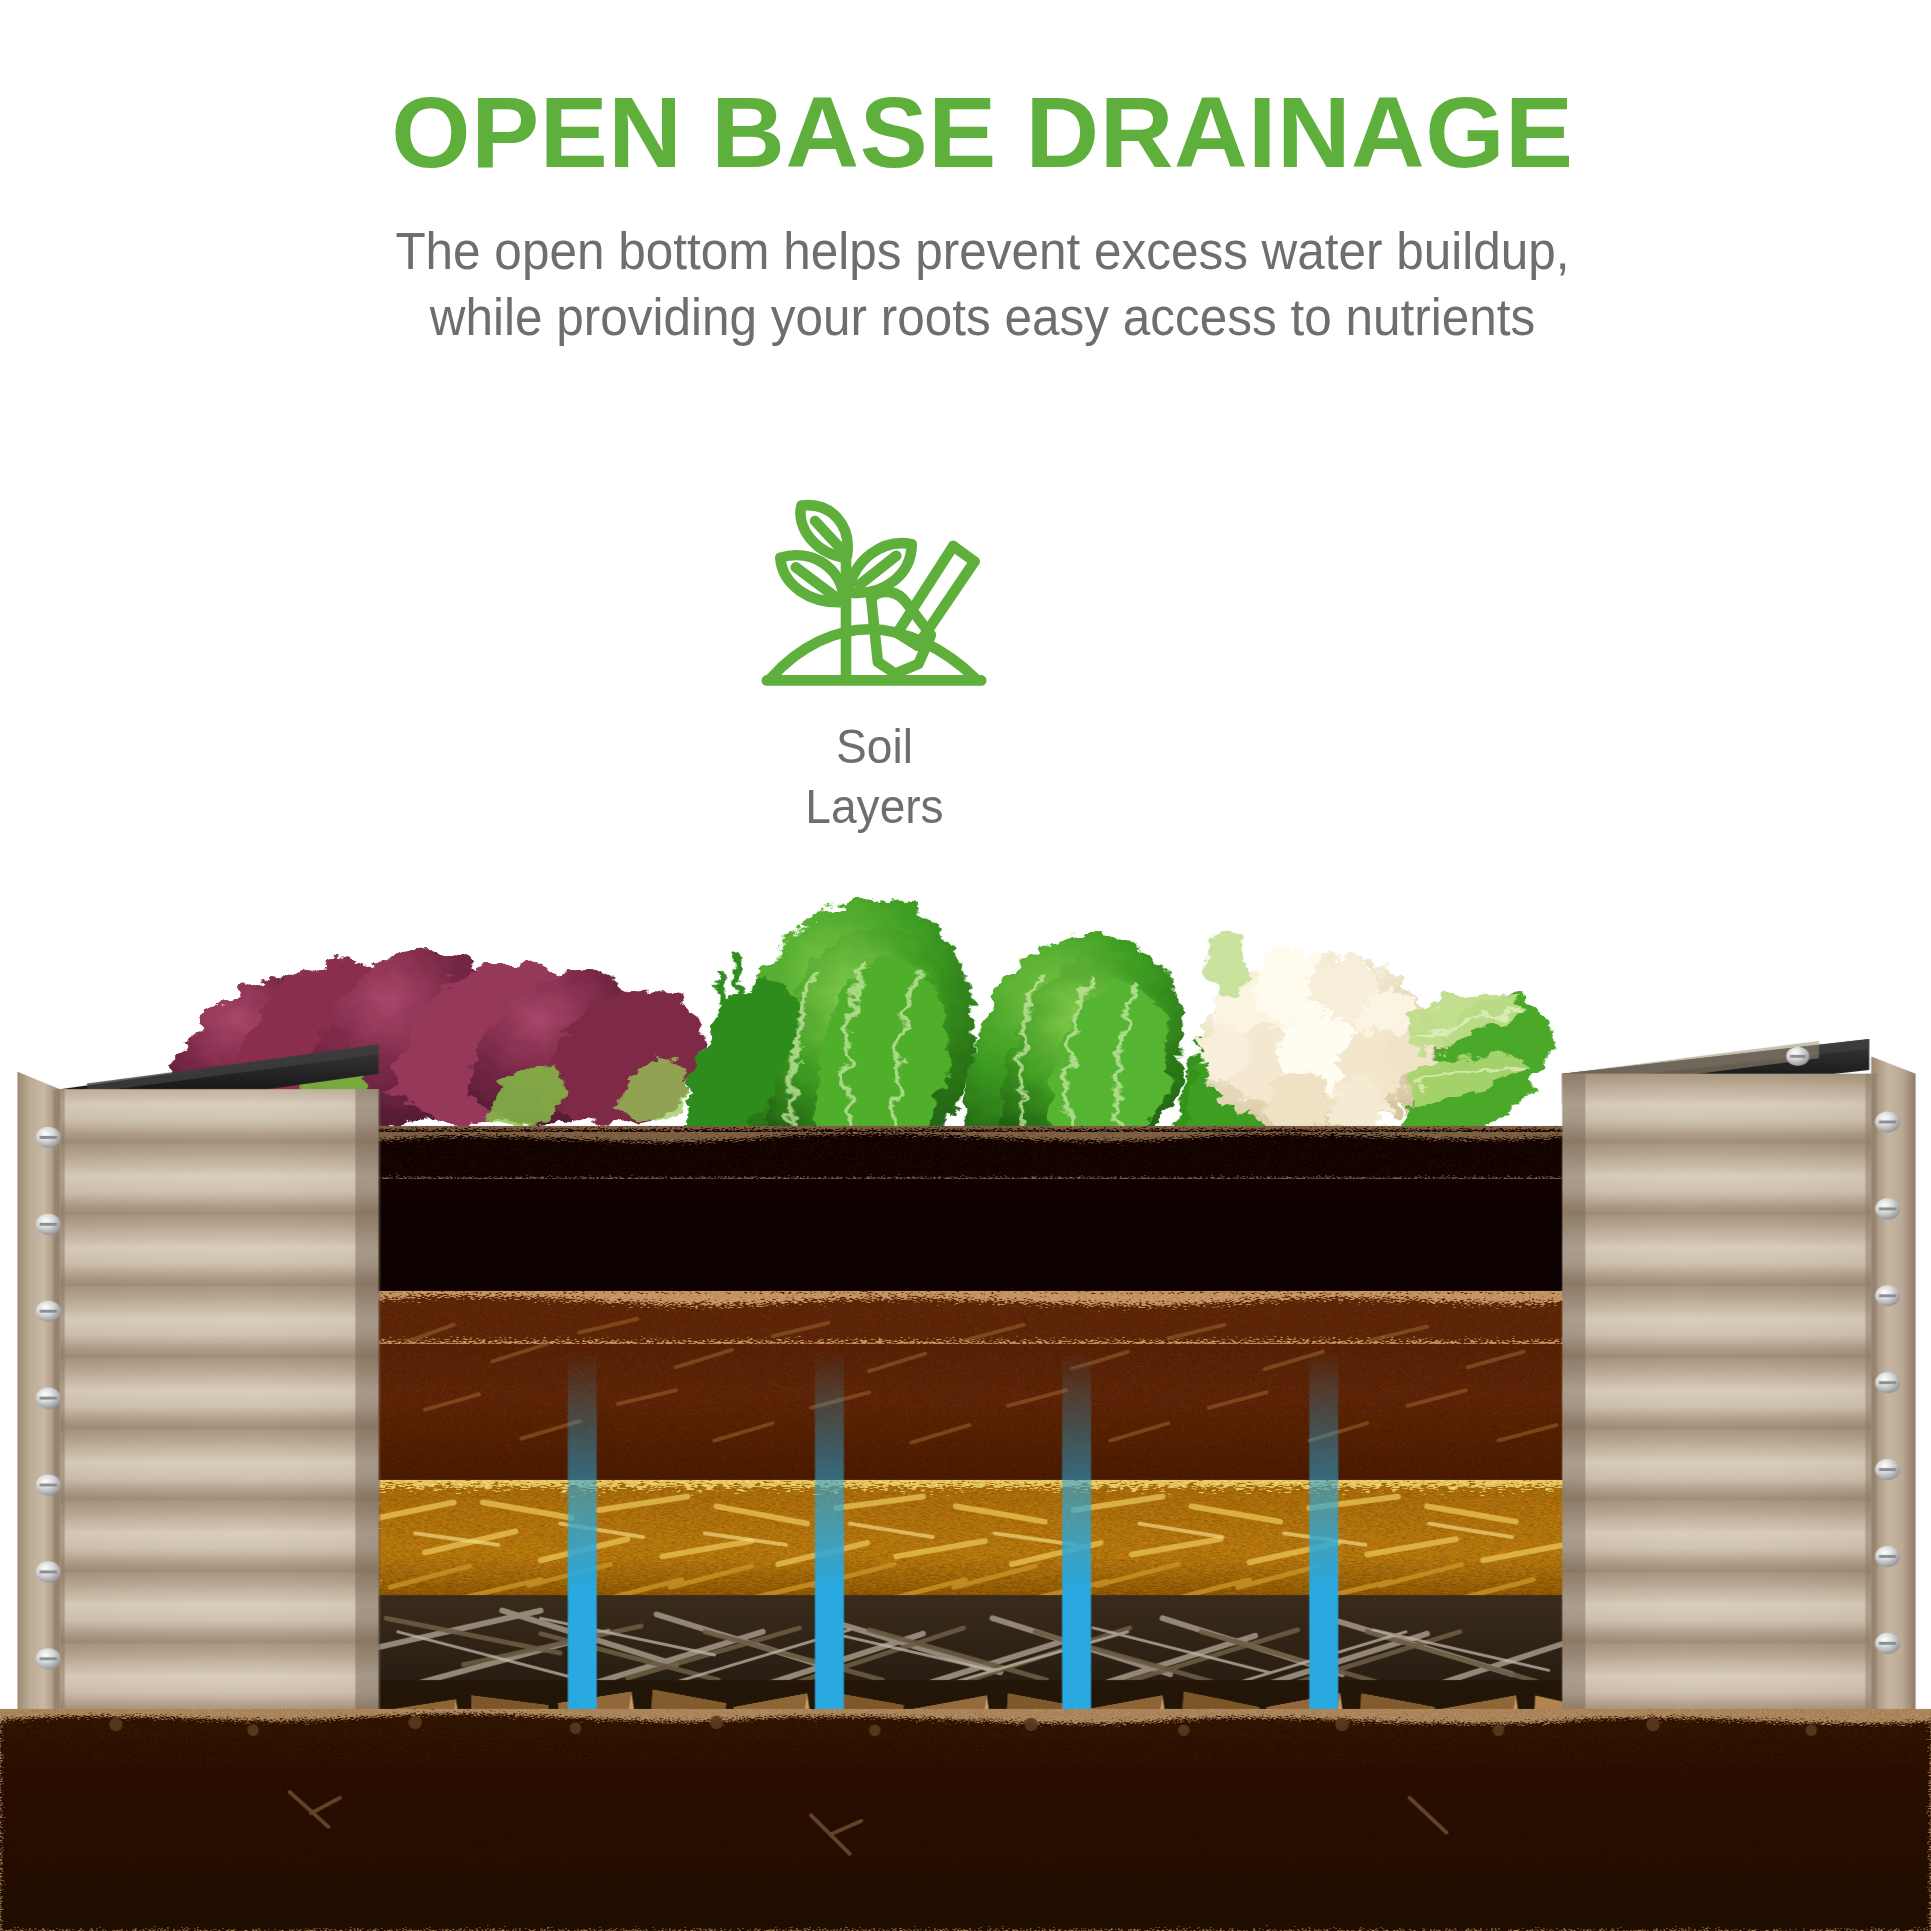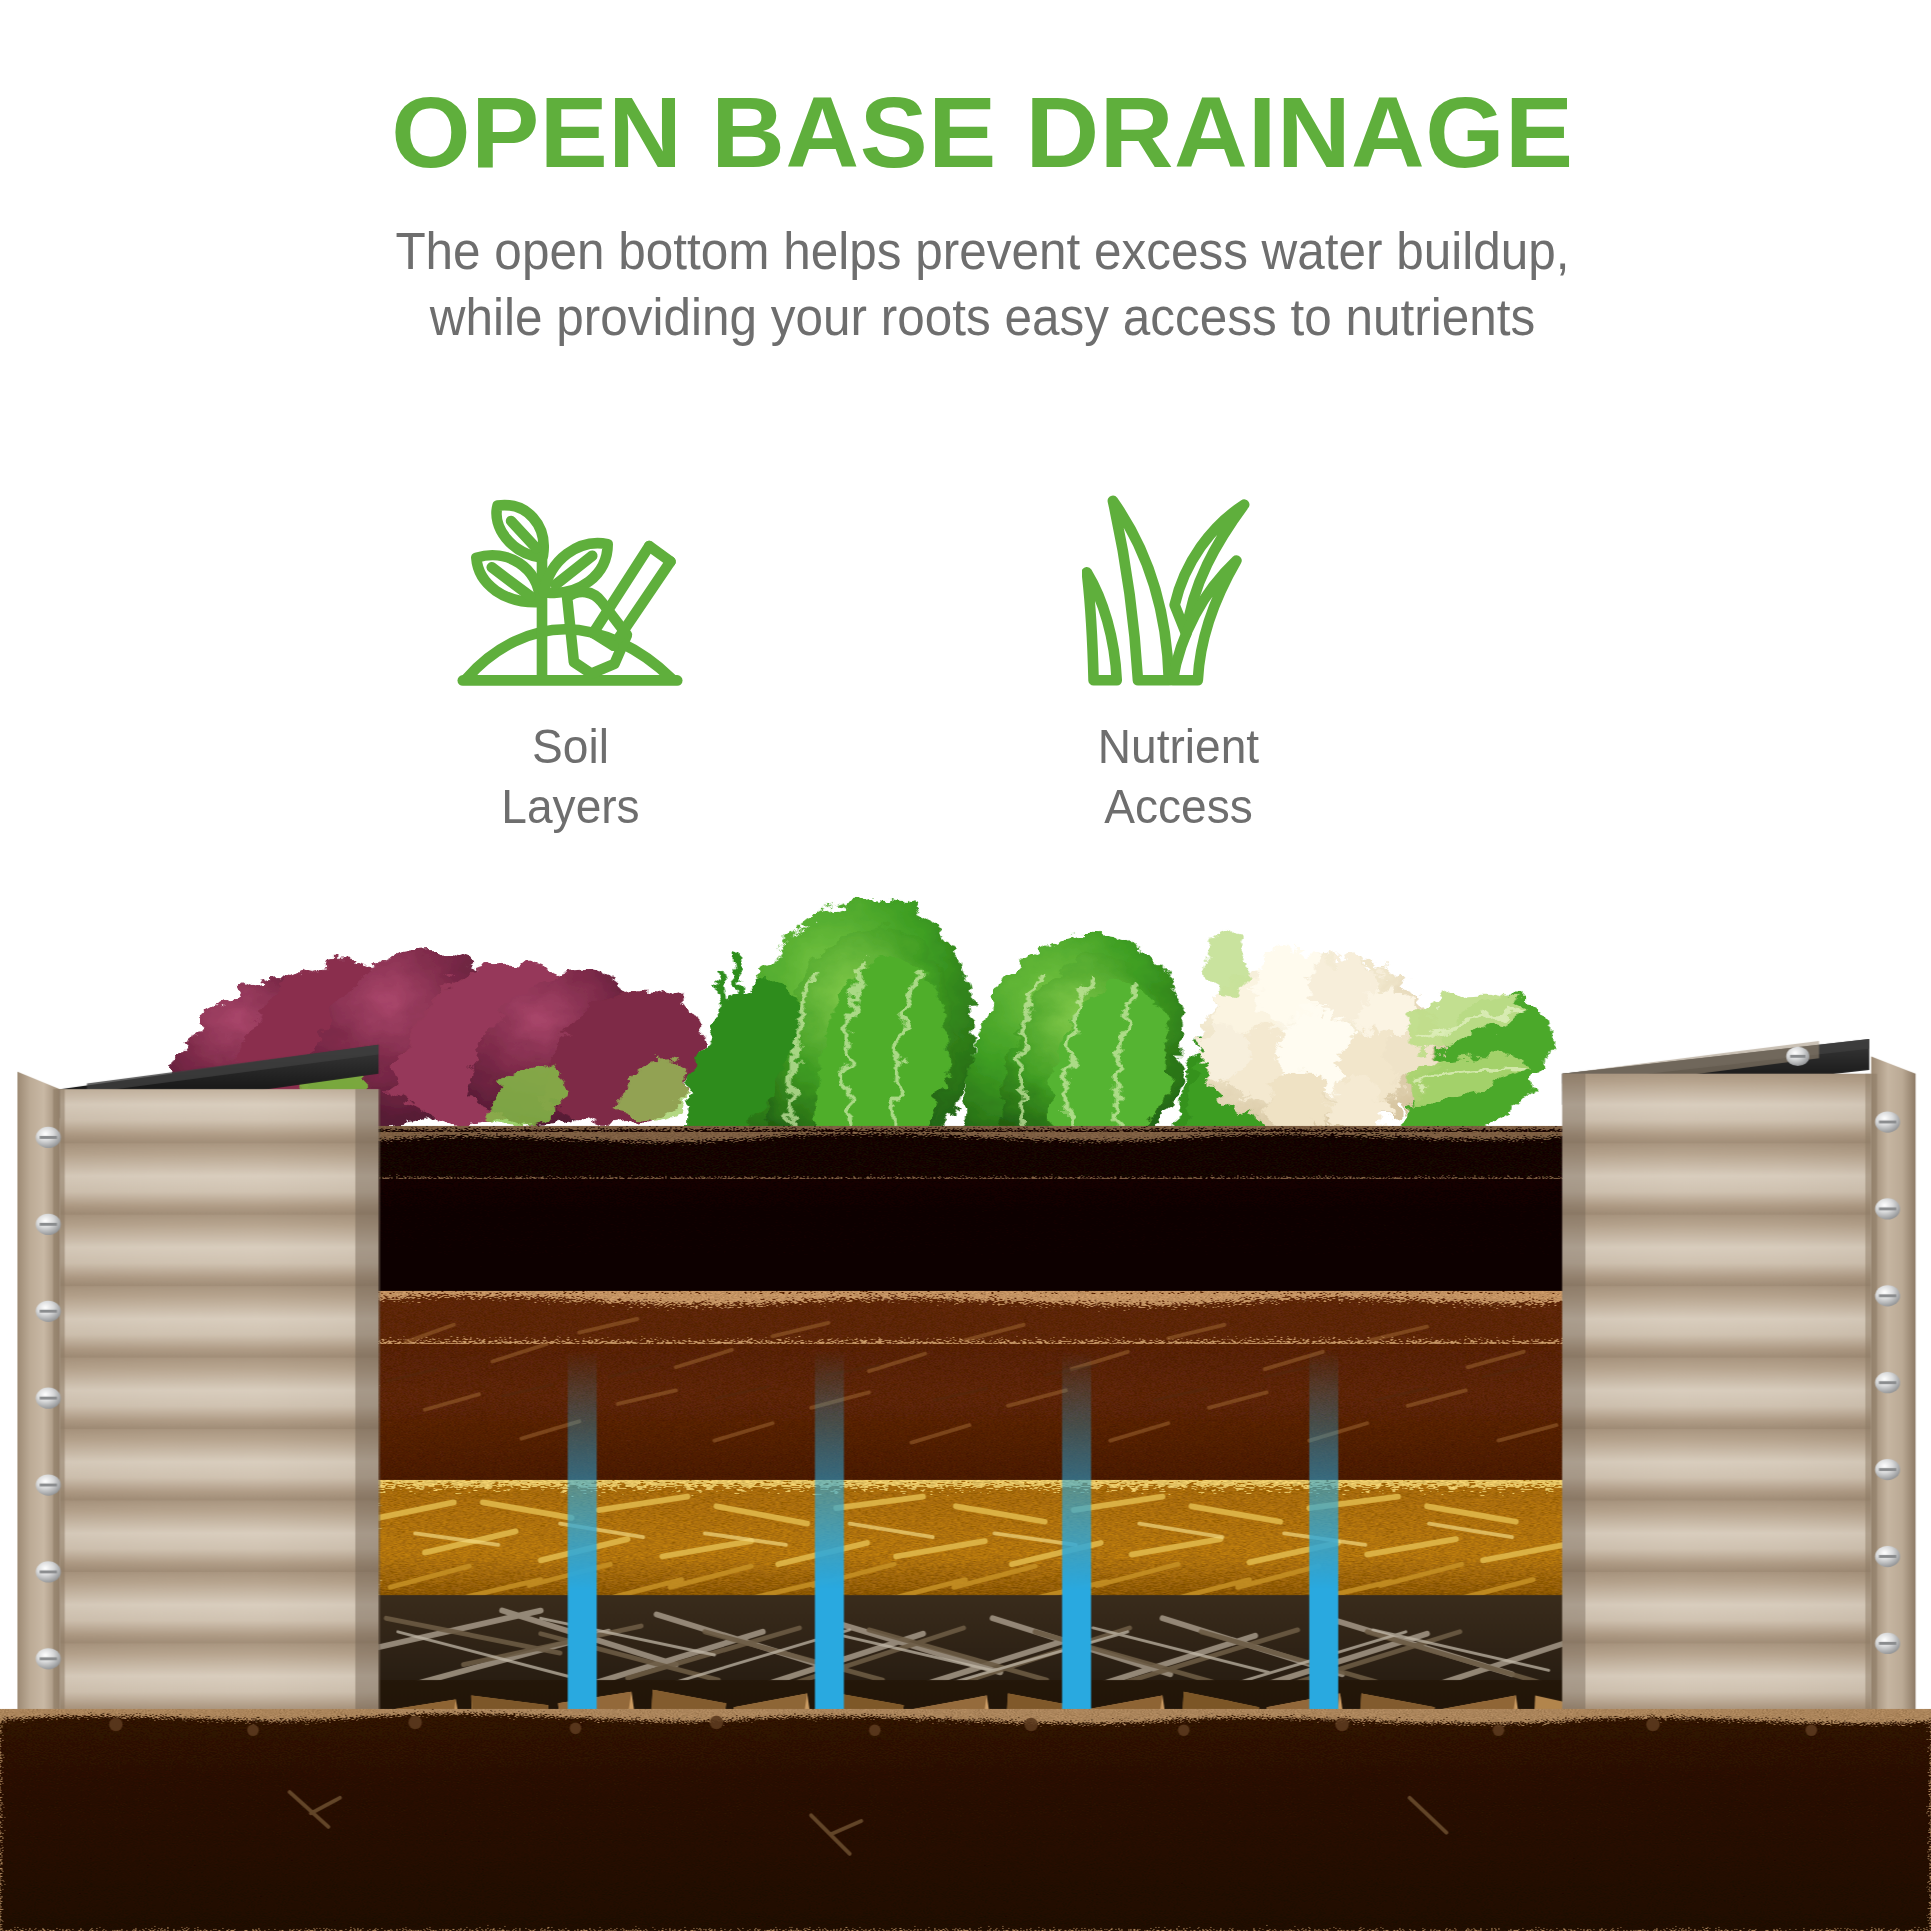--- a/index.html
+++ b/index.html
@@ -105,38 +105,20 @@
         <path d="M199 60 L221 76"></path>
         <path d="M141 150 L162 163"></path>
       </svg>
     </div>
     <div class="feature-label">
       <span class="lline">Soil</span>
       <span class="lline">Layers</span>
     </div>
   </div>
 
-  <div class="feature">
-    <div class="feature-icon">
-      <svg width="193" height="203" viewBox="0 0 200 210" fill="none" stroke="#5FAF3C" stroke-width="11" stroke-linecap="round" stroke-linejoin="round">
-
-        <path d="M32 10 C66 58 88 120 90 196 L58 196 C54 128 44 64 32 10 Z"></path>
-
-        <path d="M5 84 C22 112 34 152 36 196 L12 196 C11 156 9 118 5 84 Z"></path>
-
-        <path d="M168 14 C140 52 114 96 108 148 L96 118 C106 74 134 36 168 14 Z"></path>
-
-        <path d="M160 72 C138 110 122 154 120 196 L94 196 C102 148 126 104 160 72 Z"></path>
-      </svg>
-    </div>
-    <div class="feature-label">
-      <span class="lline">Nutrient</span>
-      <span class="lline">Access</span>
-    </div>
-  </div>
 
 
 </div>
 
 <div class="scene">
 <svg width="1931" height="1931" viewBox="0 0 2000 2000" xmlns="http://www.w3.org/2000/svg">
   <defs>
 
     <filter id="fGrain" x="0%" y="0%" width="100%" height="100%">
       <feTurbulence type="fractalNoise" baseFrequency="0.9" numOctaves="4" seed="7" result="n"></feTurbulence>

